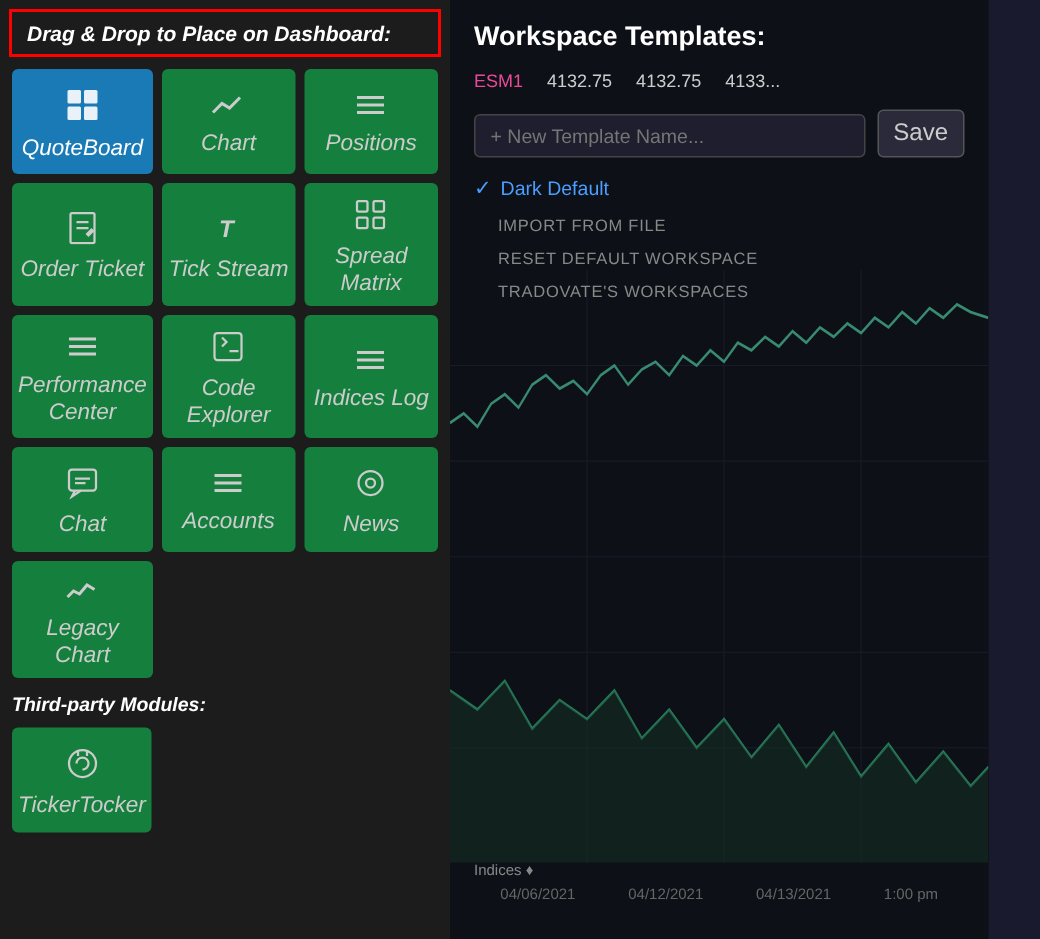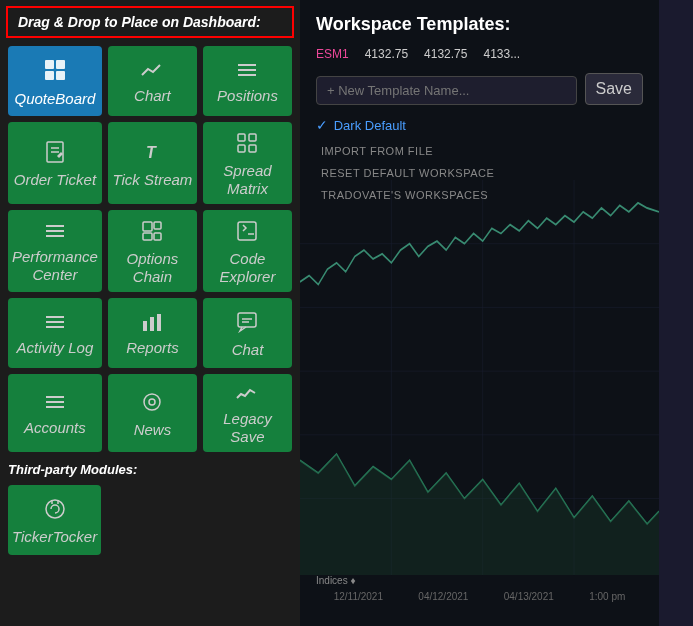--- a/index.html
+++ b/index.html
@@ -162,21 +162,21 @@
       position: relative;
       z-index: 2;
     }
 
     .dark-default .checkmark {
       color: #4a9eff;
       font-size: 14px;
     }
 
     .ws-link {
-      padding: 6px 16px 4px 21px;
+      padding: 6px 16px 4px 32px;
       color: #888;
       font-size: 11px;
       letter-spacing: 0.5px;
       text-transform: uppercase;
       cursor: pointer;
       position: relative;
       z-index: 2;
     }
 
     
@@ -299,64 +299,43 @@
       <div class="widget-icon">
         <svg width="22" height="18" viewBox="0 0 22 18" fill="none">
           <line x1="2" y1="4" x2="20" y2="4" stroke="#ccc" stroke-width="2"></line>
           <line x1="2" y1="9" x2="20" y2="9" stroke="#ccc" stroke-width="2"></line>
           <line x1="2" y1="14" x2="20" y2="14" stroke="#ccc" stroke-width="2"></line>
         </svg>
       </div>
       <span class="widget-label">Performance Center</span>
     </div>
 
-    <div class="widget-item">
-      <div class="widget-icon">
-        <svg width="22" height="22" viewBox="0 0 22 22" fill="none">
-          <rect x="2" y="2" width="9" height="9" rx="1" stroke="#ccc" stroke-width="1.5" fill="none"></rect>
-          <rect x="13" y="2" width="7" height="7" rx="1" stroke="#ccc" stroke-width="1.5" fill="none"></rect>
-          <rect x="2" y="13" width="9" height="7" rx="1" stroke="#ccc" stroke-width="1.5" fill="none"></rect>
-          <rect x="13" y="13" width="7" height="7" rx="1" stroke="#ccc" stroke-width="1.5" fill="none"></rect>
-        </svg>
-      </div>
-      <span class="widget-label">Options Chain</span>
-    </div>
 
     <div class="widget-item">
       <div class="widget-icon">
         <svg width="22" height="22" viewBox="0 0 22 22" fill="none">
           <rect x="2" y="2" width="18" height="18" rx="2" stroke="#ccc" stroke-width="1.5" fill="none"></rect>
           <path d="M7 11 L10 8 L7 5" stroke="#ccc" stroke-width="1.5" fill="none"></path>
           <line x1="12" y1="14" x2="18" y2="14" stroke="#ccc" stroke-width="1.5"></line>
         </svg>
       </div>
       <span class="widget-label">Code Explorer</span>
     </div>
 
     <div class="widget-item">
       <div class="widget-icon">
         <svg width="22" height="18" viewBox="0 0 22 18" fill="none">
           <line x1="2" y1="4" x2="20" y2="4" stroke="#ccc" stroke-width="2"></line>
           <line x1="2" y1="9" x2="20" y2="9" stroke="#ccc" stroke-width="2"></line>
           <line x1="2" y1="14" x2="20" y2="14" stroke="#ccc" stroke-width="2"></line>
         </svg>
       </div>
-      <span class="widget-label">Activity Log</span>
-    </div>
-
-    <div class="widget-item">
-      <div class="widget-icon">
-        <svg width="22" height="18" viewBox="0 0 22 18" fill="none">
-          <rect x="2" y="8" width="4" height="10" fill="#ccc"></rect>
-          <rect x="9" y="4" width="4" height="14" fill="#ccc"></rect>
-          <rect x="16" y="1" width="4" height="17" fill="#ccc"></rect>
-        </svg>
-      </div>
-      <span class="widget-label">Reports</span>
-    </div>
+      <span class="widget-label">Indices Log</span>
+    </div>
+
 
     <div class="widget-item">
       <div class="widget-icon">
         <svg width="22" height="22" viewBox="0 0 22 22" fill="none">
           <rect x="2" y="2" width="18" height="14" rx="2" stroke="#ccc" stroke-width="1.5" fill="none"></rect>
           <path d="M6 16 L4 20 L10 16" stroke="#ccc" stroke-width="1.5" fill="none"></path>
           <line x1="6" y1="8" x2="16" y2="8" stroke="#ccc" stroke-width="1.5"></line>
           <line x1="6" y1="11" x2="13" y2="11" stroke="#ccc" stroke-width="1.5"></line>
         </svg>
       </div>
@@ -383,21 +362,21 @@
       </div>
       <span class="widget-label">News</span>
     </div>
 
     <div class="widget-item">
       <div class="widget-icon">
         <svg width="24" height="18" viewBox="0 0 24 18" fill="none">
           <polyline points="2,14 6,10 10,12 15,6 20,9" stroke="#ccc" stroke-width="2" fill="none"></polyline>
         </svg>
       </div>
-      <span class="widget-label">Legacy Save</span>
+      <span class="widget-label">Legacy Chart</span>
     </div>
   </div>
 
   <div class="section-title">
     <span>Third-party Modules:</span>
   </div>
   <div class="widgets-grid">
     <div class="widget-item">
       <div class="widget-icon">
         <svg width="22" height="22" viewBox="0 0 22 22" fill="none">
@@ -476,21 +455,21 @@
       " stroke="#3a7" stroke-width="1.5" fill="none" opacity="0.7"></polyline>
 
       <polygon points="
         0,310 0,220 20,230 40,215 60,240 80,225 100,235 120,220 140,245 160,230
         180,250 200,235 220,255 240,238 260,260 280,242 300,265 320,248
         340,268 360,252 380,270 393,260 393,310
       " fill="#1a3a2a" opacity="0.4"></polygon>
     </svg>
 
     <div class="chart-dates">
-      <span>12/11/2021</span>
+      <span>04/06/2021</span>
       <span>04/12/2021</span>
       <span>04/13/2021</span>
       <span>1:00 pm</span>
     </div>
 
     <div class="indices-label">
       <span>Indices ♦</span>
     </div>
   </div>
 

